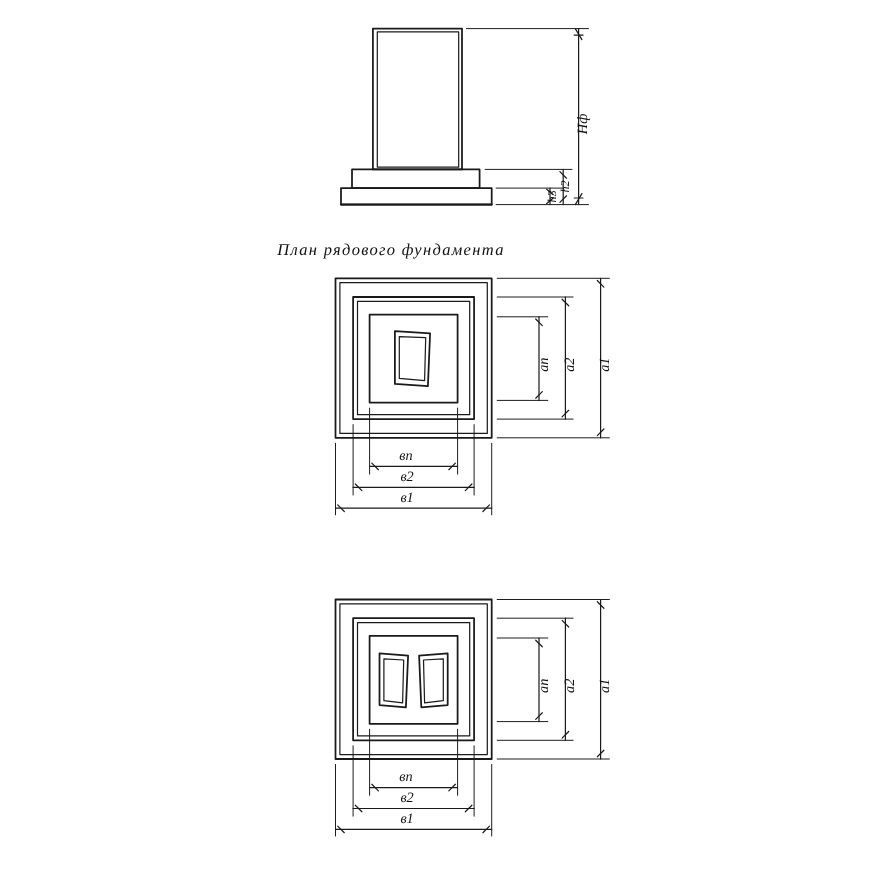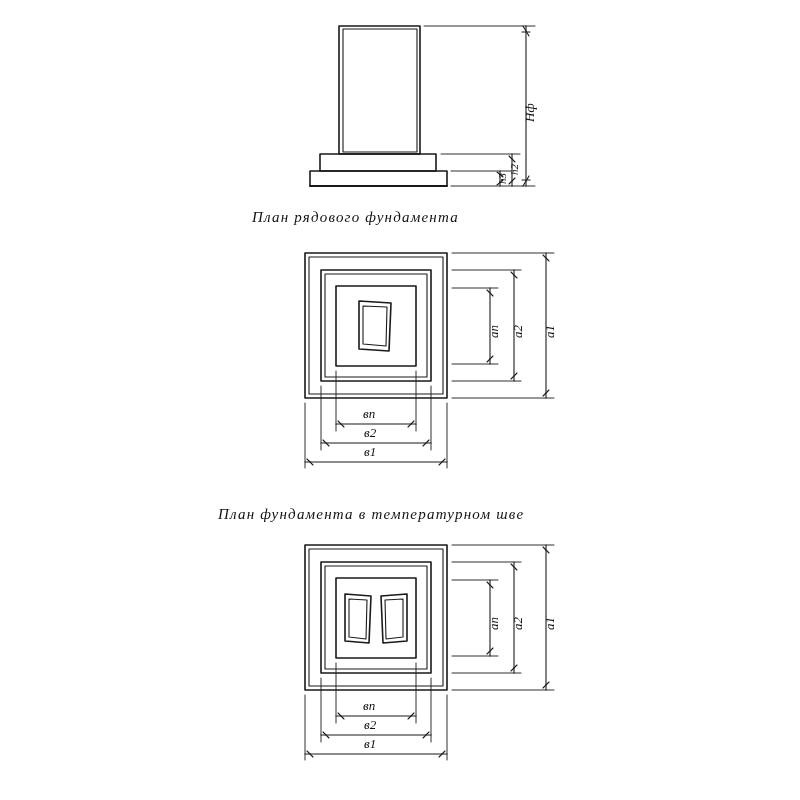--- a/index.html
+++ b/index.html
@@ -164,31 +164,30 @@
         <path d="M307 751 L313 757 M445 751 L439 757"></path>
       </g>
 
     </g>
   </svg>
 
   <div class="dim rot" style="left:522px;top:122px;transform:rotate(-90deg);">Hф</div>
   <div class="dim rot" style="left:508px;top:175px;transform:rotate(-90deg);font-size:11px;">h2</div>
   <div class="dim rot" style="left:496px;top:184px;transform:rotate(-90deg);font-size:11px;">h3</div>
 
-  <div class="ttl" style="left:252px;top:209px;">План  рядового фундамента</div>
+  <div class="ttl" style="left:252px;top:220px;">План  рядового фундамента</div>
 
   <div class="dim rot" style="left:486px;top:338px;transform:rotate(-90deg);">aп</div>
   <div class="dim rot" style="left:510px;top:338px;transform:rotate(-90deg);">a2</div>
   <div class="dim rot" style="left:542px;top:338px;transform:rotate(-90deg);">a1</div>
 
   <div class="dim" style="left:363px;top:406px;">вп</div>
   <div class="dim" style="left:364px;top:425px;">в2</div>
   <div class="dim" style="left:364px;top:444px;">в1</div>
 
-  <div class="ttl" style="left:218px;top:506px;">План фундамента в температурном шве</div>
 
   <div class="dim rot" style="left:486px;top:630px;transform:rotate(-90deg);">aп</div>
   <div class="dim rot" style="left:510px;top:630px;transform:rotate(-90deg);">a2</div>
   <div class="dim rot" style="left:542px;top:630px;transform:rotate(-90deg);">a1</div>
 
   <div class="dim" style="left:363px;top:698px;">вп</div>
   <div class="dim" style="left:364px;top:717px;">в2</div>
   <div class="dim" style="left:364px;top:736px;">в1</div>
 
 </div>

